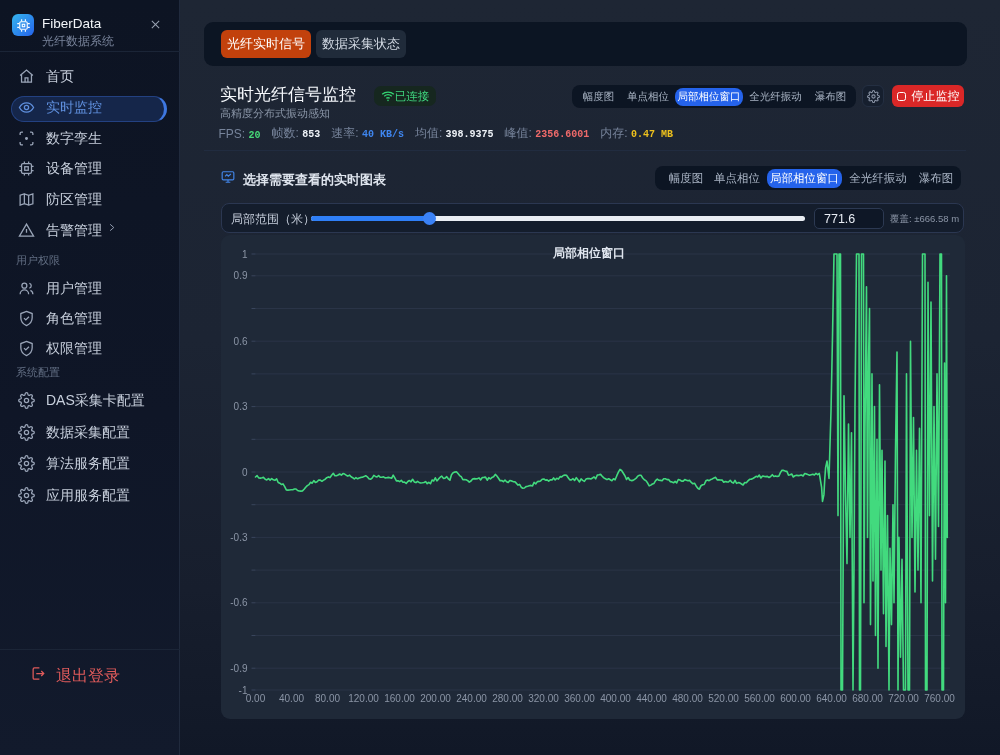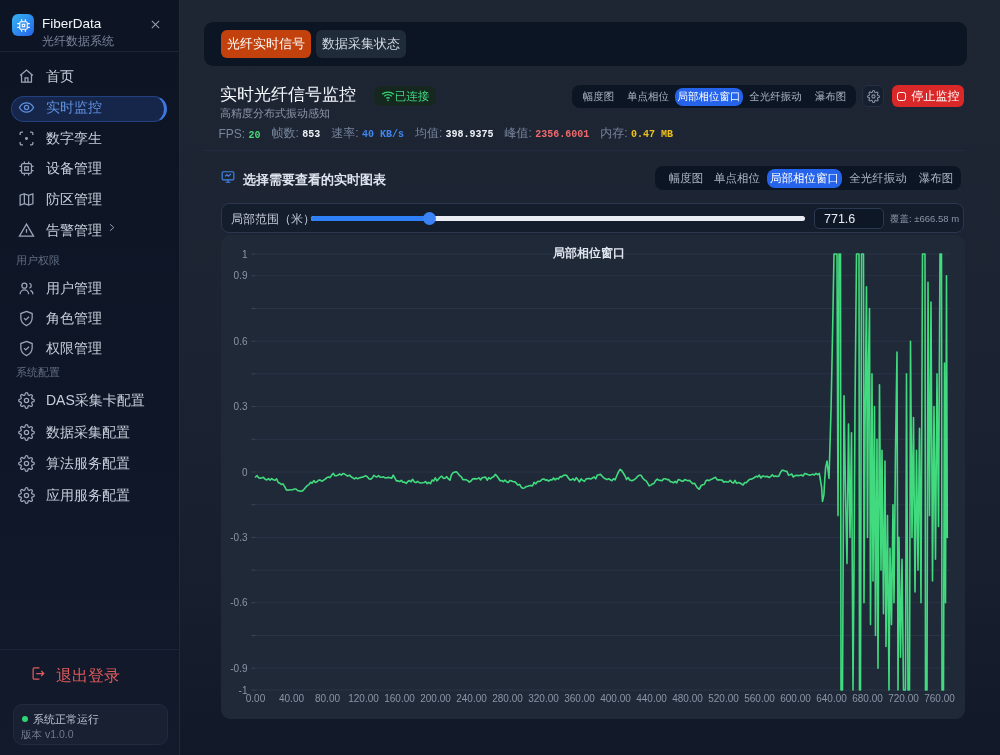--- a/index.html
+++ b/index.html
@@ -97,25 +97,20 @@
 <div class="mi" style="left:18px;top:487px;height:20px"><svg width="17" height="17" viewBox="0 0 24 24" fill="none" stroke="#9aa5b8" stroke-width="1.8">
         <circle cx="12" cy="12" r="3"></circle>
         <path d="M19.4 15a1.65 1.65 0 0 0 .33 1.82l.06.06a2 2 0 1 1-2.83 2.83l-.06-.06a1.65 1.65 0 0 0-1.82-.33 1.65 1.65 0 0 0-1 1.51V21a2 2 0 1 1-4 0v-.09A1.65 1.65 0 0 0 9 19.4a1.65 1.65 0 0 0-1.82.33l-.06.06a2 2 0 1 1-2.83-2.83l.06-.06a1.65 1.65 0 0 0 .33-1.82 1.65 1.65 0 0 0-1.51-1H3a2 2 0 1 1 0-4h.09A1.65 1.65 0 0 0 4.6 9a1.65 1.65 0 0 0-.33-1.82l-.06-.06a2 2 0 1 1 2.83-2.83l.06.06a1.65 1.65 0 0 0 1.82.33H9a1.65 1.65 0 0 0 1-1.51V3a2 2 0 1 1 4 0v.09a1.65 1.65 0 0 0 1 1.51 1.65 1.65 0 0 0 1.82-.33l.06-.06a2 2 0 1 1 2.83 2.83l-.06.06a1.65 1.65 0 0 0-.33 1.82V9a1.65 1.65 0 0 0 1.51 1H21a2 2 0 1 1 0 4h-.09a1.65 1.65 0 0 0-1.51 1z"></path>
       </svg>应用服务配置</div>
 
  <div class="abs" style="left:0;top:649px;width:180px;border-top:1px solid #1b2537"></div>
  <div class="mi" style="left:30px;top:666px;height:20px;color:#e05b5b;font-size:16px">
   <svg width="15" height="15" viewBox="0 0 24 24" fill="none" stroke="#e05b5b" stroke-width="2">
    <path d="M15 3H7a2 2 0 0 0-2 2v14a2 2 0 0 0 2 2h8M10 12h12M18 8l4 4-4 4"></path>
       </svg>退出登录</div>
- <div class="abs" style="left:13px;top:704px;width:155px;height:41px;background:#182032;border-radius:9px;border:1px solid #212a3e">
-   <span class="abs" style="left:8px;top:11px;width:6px;height:6px;border-radius:3px;background:#2fd573"></span>
-   <span class="abs" style="left:19px;top:7px;font-size:11px;color:#b9c2cf">系统正常运行</span>
-   <span class="abs" style="left:7px;top:23px;font-size:10.5px;color:#707b8e">版本 v1.0.0</span>
- </div>
 </div>
 
 <div id="topbar"></div>
 <div class="tab" style="left:221px;width:90px;background:#c2410c;color:#fff;top:30px">光纤实时信号</div>
 <div class="tab" style="left:316px;width:90px;background:#202b3a;top:30px">数据采集状态</div>
 
 <div class="abs" style="left:220px;top:83px;font-size:17px;font-weight:normal;color:#f4f7fb">实时光纤信号监控</div>
 <div class="abs" style="left:374px;top:86px;width:62px;height:20px;background:#16271f;border-radius:7px;display:flex;align-items:center;justify-content:center">
  <svg width="14" height="14" viewBox="0 0 24 24" fill="none" stroke="#34d674" stroke-width="2.2">
       <path d="M2 9a15 15 0 0 1 20 0"></path>

